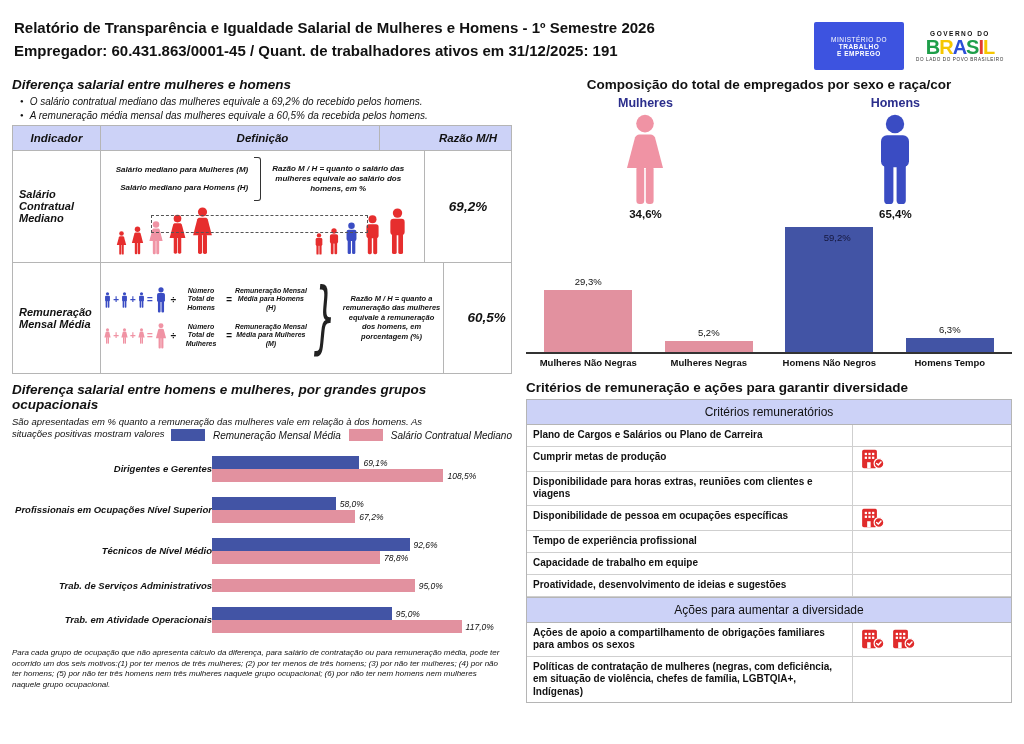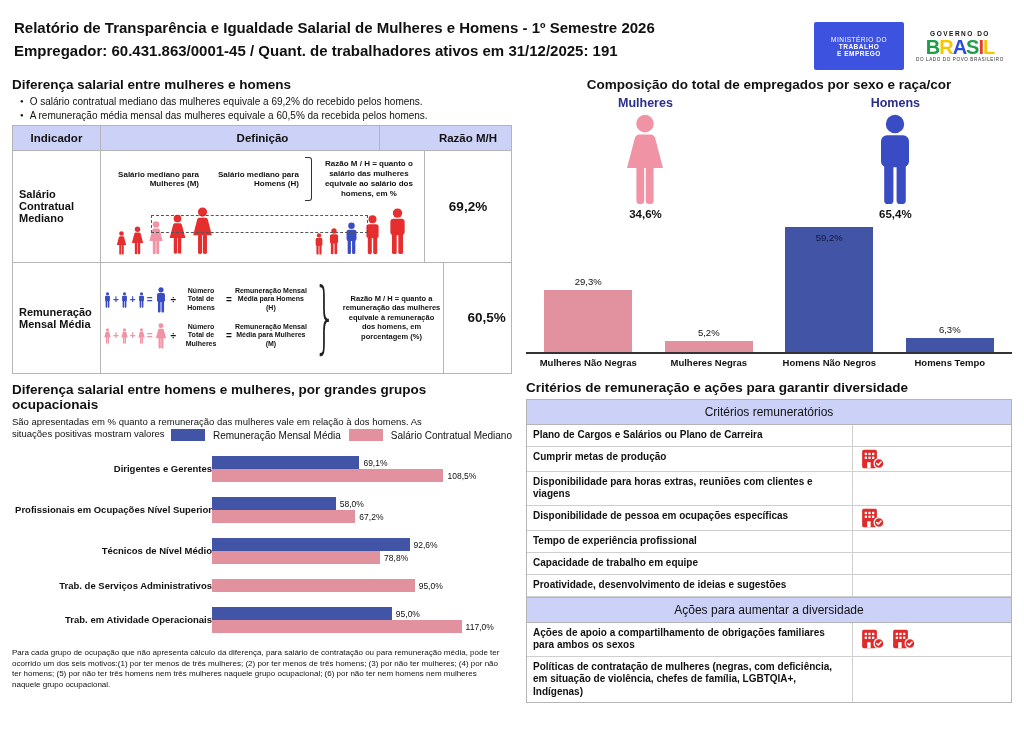--- a/index.html
+++ b/index.html
@@ -18,41 +18,41 @@
   .mte-box .l1 { font-size:6.5px; letter-spacing:.5px; }
   .mte-box .l2 { font-size:6.5px; font-weight:bold; letter-spacing:.5px; }
   .gov-box { width:96px; height:48px; display:flex; flex-direction:column; align-items:center; justify-content:center; }
   .gov-top { font-size:6.5px; font-weight:bold; letter-spacing:1.5px; }
   .gov-name { font-size:20px; font-weight:bold; letter-spacing:-1px; line-height:1; }
   .gov-name .c0{color:#1e9e4a}.gov-name .c1{color:#f6c700}.gov-name .c2{color:#2b4fd8}
   .gov-name .c3{color:#1e9e4a}.gov-name .c4{color:#e23b30}.gov-name .c5{color:#f6c700}
   .gov-bottom { font-size:4.6px; letter-spacing:.6px; color:#333; }
   
   .main { display:flex; padding:2px 12px 0 12px; }
-  .col-left { width:500px; flex:none; }
+  .col-left { width:500px; flex:none;font-style:italic; }
   .col-right { flex:1; padding-left:14px; }
   h2.sec { font-size:13.5px; font-weight:bold; margin:8px 0 4px 0; }
   
   .bullets { list-style:none; margin:2px 0 4px 8px; }
   .bullets li { font-size:10px; margin:3px 0; }
   .bullets li::before { content:"●"; font-size:6px; vertical-align:2px; margin-right:6px; }
   .ptable { border:1px solid #b5b5b5; margin-top:4px; }
   .pt-head { display:flex; background:#ccd2f7; border-bottom:1px solid #b5b5b5;gap:45px; }
   .pt-row { display:flex; border-bottom:1px solid #b5b5b5; }
   .pt-row:last-child { border-bottom:none; }
   .c-ind { width:88px; flex:none; border-right:1px solid #b5b5b5; }
   .c-def { flex:1; border-right:1px solid #b5b5b5; }
   .c-rat { width:86px; flex:none; }
   .pt-head > div { font-size:11.5px; font-weight:bold; text-align:center; padding:6px 2px; }
   .ind-cell { font-size:11px; font-weight:bold; padding:6px; display:flex; align-items:center; }
   .rat-cell { font-size:13.5px; font-weight:bold; display:flex; align-items:center; justify-content:center; }
   .row1 { height:112px; } .row2 { height:110px; }
   .def1 { padding:6px 4px 2px 4px; }
   .def-top { display:flex; align-items:center; justify-content:center; gap:6px; }
-  .def-labels { display:flex; flex-direction:row; gap:9px; font-size:8px; font-weight:bold; text-align:right; }
+  .def-labels { display:flex; flex-direction:column; gap:9px; font-size:8px; font-weight:bold; text-align:right; }
   .sq-bracket { width:7px; height:44px; border:1.5px solid #333; border-left:none; border-radius:0 3px 3px 0; flex:none; }
   .def-explain { width:142px; font-size:8px; font-weight:bold; text-align:center; line-height:1.25; }
   .people { position:relative; display:flex; align-items:flex-end; justify-content:space-between; padding:0 10px; height:50px; margin-top:4px; }
   .pgroup { display:flex; align-items:flex-end; gap:2px; }
   .dash-box { position:absolute; left:46px; right:52px; top:10px; height:18px; border:1.5px dashed #555; }
   .red { color:#e62e2e; } .pinkp { color:#f093a4; } .bluep { color:#3a4cc3; }
   
   .eq-wrap { display:flex; align-items:center; gap:3px; padding:4px 2px; height:100%; }
   .eq-lines { display:flex; flex-direction:column; gap:10px; }
   .eq-line { display:flex; align-items:center; gap:1px; }
@@ -83,21 +83,21 @@
   .comp-title { text-align:center; margin-top:8px; }
   .sexes { display:flex; justify-content:space-between; padding:0 92px; margin-top:4px; }
   .sex { display:flex; flex-direction:column; align-items:center; }
   .sex-label { font-size:12.5px; font-weight:bold; color:#2b2e8c; margin-bottom:4px; }
   .sex-pct { font-size:11.5px; font-weight:bold; margin-top:2px; }
   .cbars { display:flex; justify-content:space-around; align-items:flex-end; height:132px; border-bottom:2px solid #333; padding:0 2px; margin-top:2px; }
   .cb { width:110px; height:100%; display:flex; flex-direction:column; justify-content:flex-end; align-items:center; }
   .cval { font-size:9.5px; margin-bottom:3px; }
   .cbar { width:88px; position:relative; }
   .cbar-pink { background:#e2919f; } .cbar-blue { background:#4254a5; }
-  .cval-in { position:absolute; top:5px; left:0; width:100%; text-align:center; font-size:9.5px; color:#15173d; }
+  .cval-in { position:absolute; top:5px; left:8px; width:100%; text-align:center; font-size:9.5px; color:#15173d; }
   .ccats { display:flex; justify-content:space-around; padding:0 2px; margin-top:3px; }
   .ccat { width:110px; text-align:center; font-size:9.5px; font-weight:bold; }
   
   .ctable { border:1px solid #b5b5b5; margin-top:4px; }
   .chead { background:#ccd2f7; text-align:center; font-weight:normal; font-size:12px; padding:5px 2px; border-bottom:1px solid #b5b5b5; }
   .crow { display:flex; border-bottom:1px solid #cfcfcf; min-height:22px; }
   .crow:last-child { border-bottom:none; }
   .clabel { flex:1; font-size:10px; font-weight:bold; padding:4px 6px; border-right:1px solid #cfcfcf; line-height:1.25; }
   .cicons { width:158px; flex:none; display:flex; align-items:center; gap:7px; padding:2px 8px; }
   .bicon { height:20px; width:24px; color:#e02b2b; }

